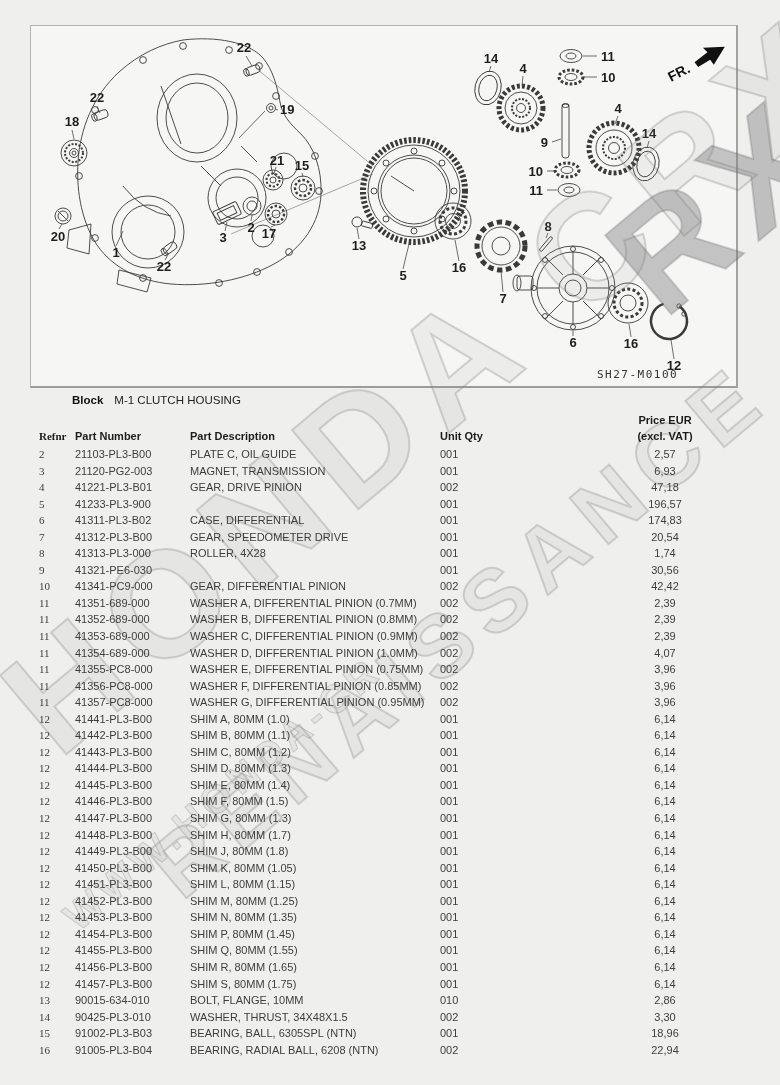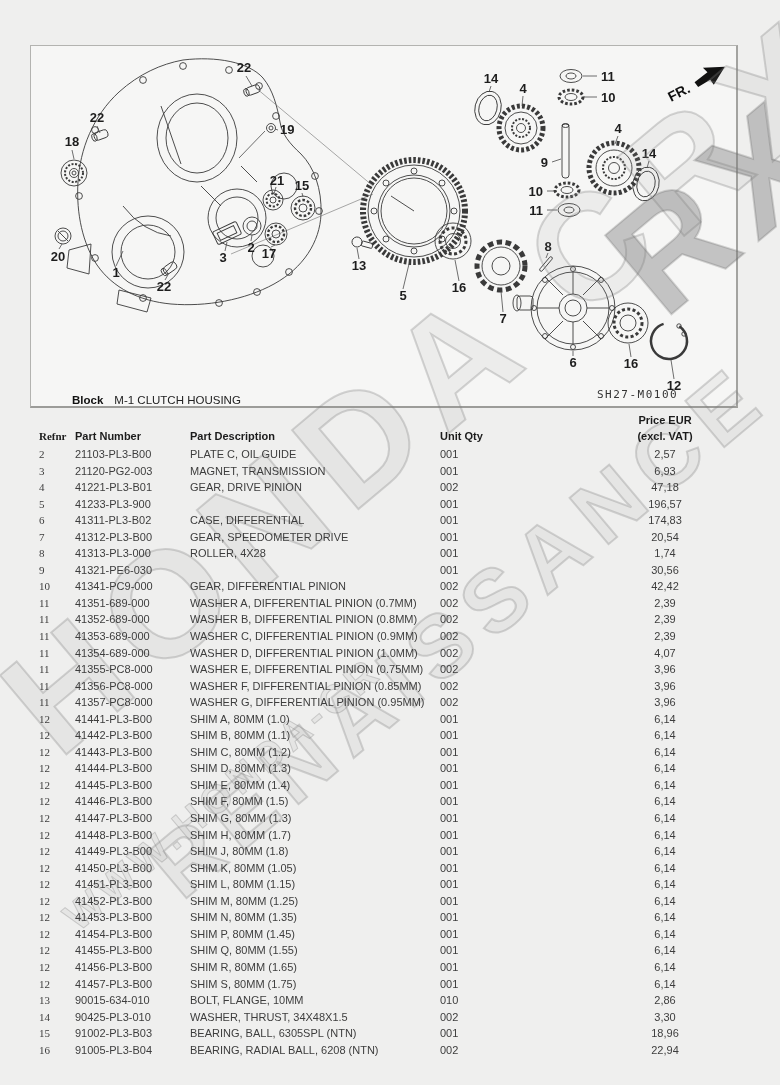--- a/index.html
+++ b/index.html
@@ -6,21 +6,21 @@
   body{
     width:780px;height:1085px;position:relative;overflow:hidden;
     background:#efefee;
     font-family:"Liberation Sans",sans-serif;
     color:#3d3d3d;
   }
   
   .diagram-panel{
     position:absolute;left:30px;top:25px;width:708px;height:363px;
     box-sizing:border-box;background:#f6f6f5;
-    border:1px solid #b3b3b0;border-right:2px solid #a3a3a0;border-bottom:2px solid #9c9c99;margin-top:20px;
+    border:1px solid #b3b3b0;border-right:2px solid #a3a3a0;border-bottom:2px solid #9c9c99;
   }
   .diagram-panel svg{position:absolute;left:0;top:0;}
   
   .watermark{position:absolute;inset:0;overflow:hidden;pointer-events:none;z-index:3;}
   .wm{
     position:absolute;font-weight:bold;white-space:nowrap;transform-origin:0 0;
     color:rgba(150,150,150,0.10);-webkit-text-stroke:2px rgba(125,125,125,0.30);
   }
   .wm-1{left:-30px;top:655px;font-size:150px;letter-spacing:16px;transform:rotate(-40deg);}
   .wm-2{left:130px;top:840px;font-size:88px;letter-spacing:12px;transform:rotate(-40deg);}

